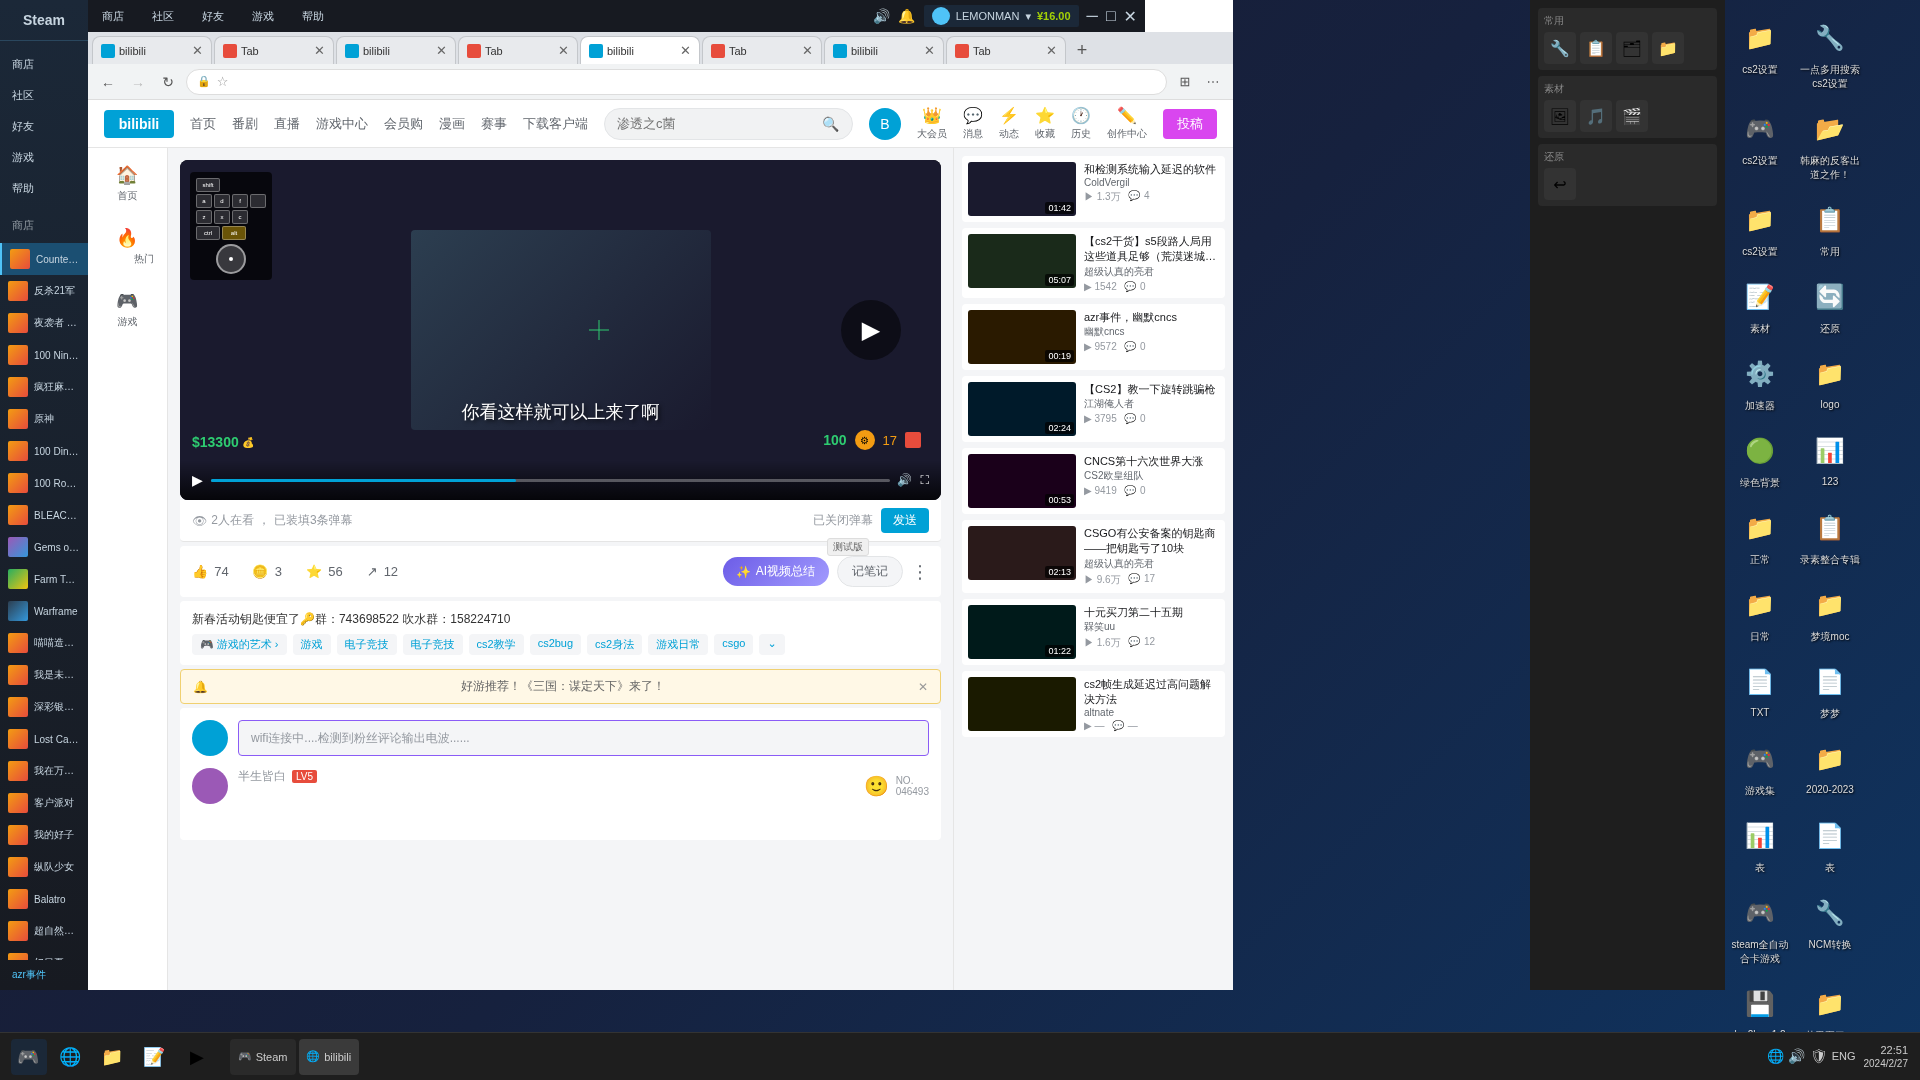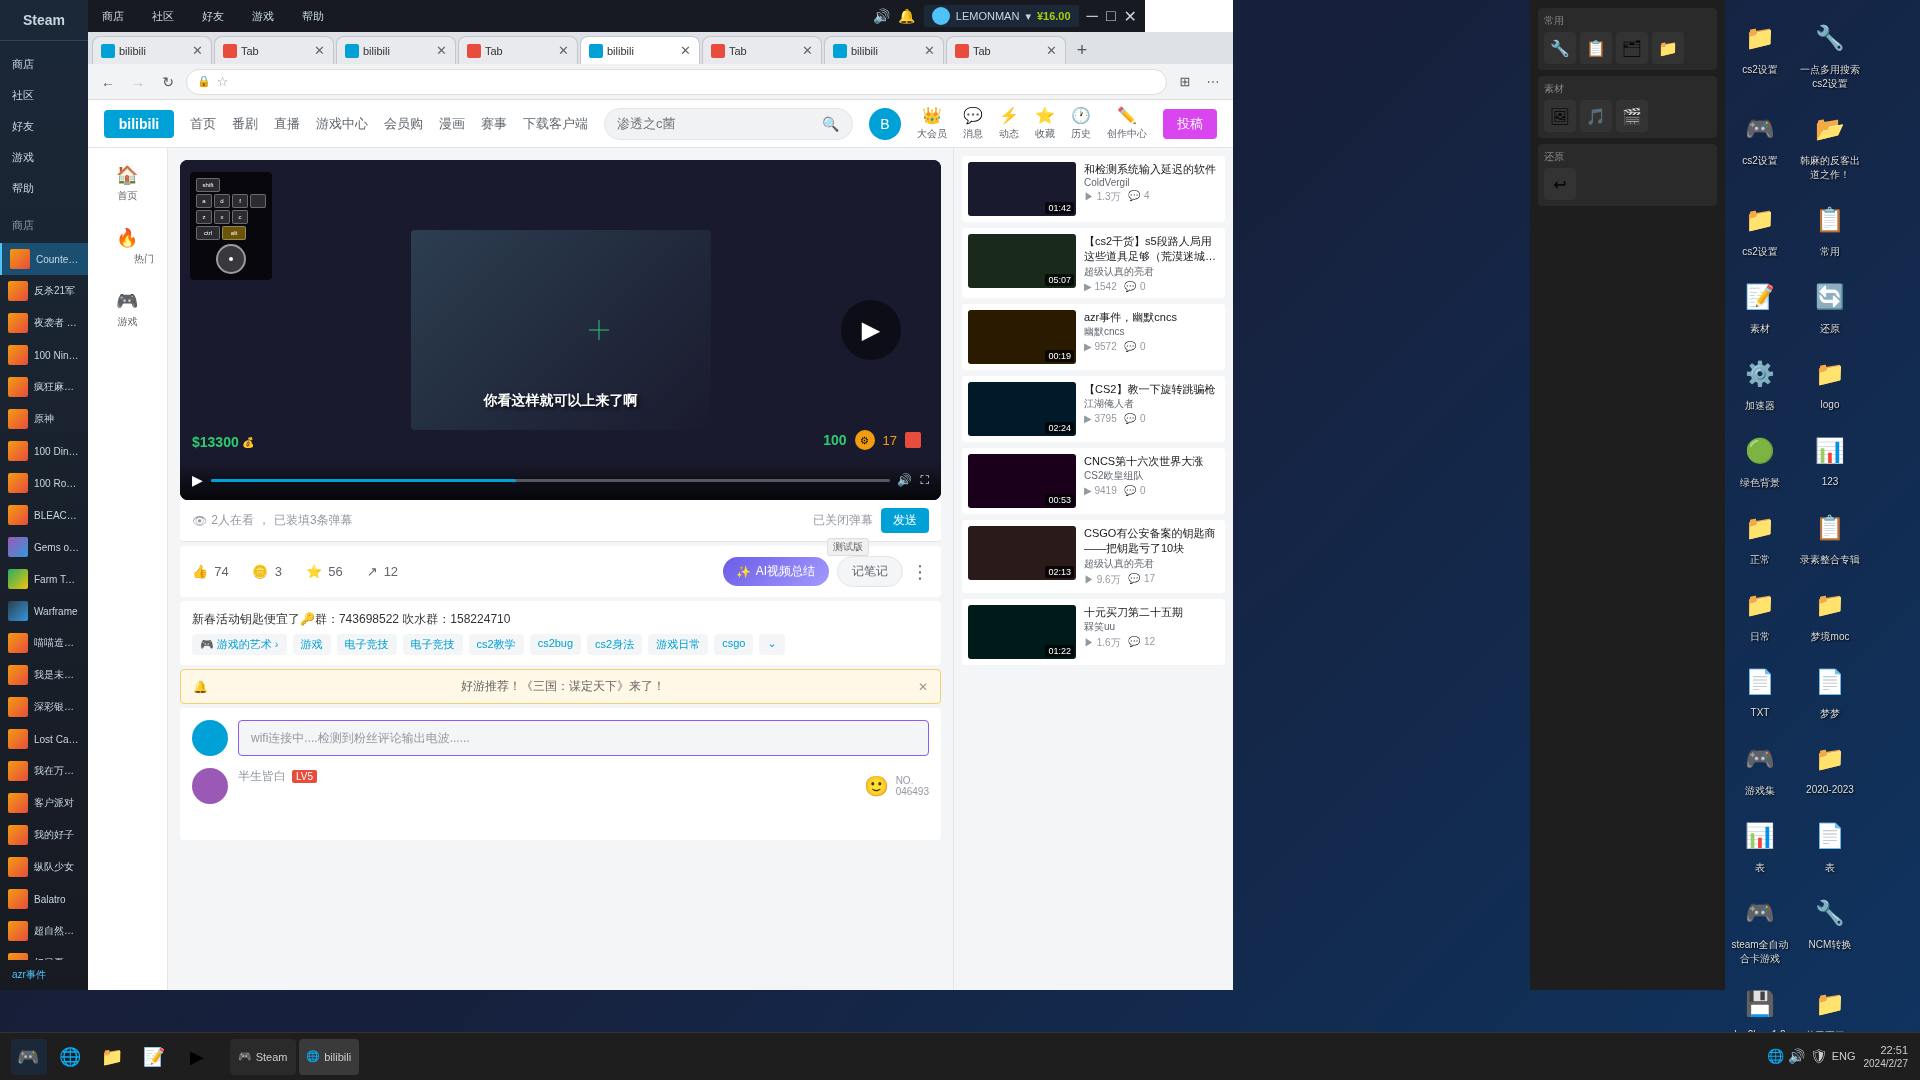--- a/index.html
+++ b/index.html
@@ -584,26 +584,26 @@
       font-weight: bold;
     }
 
     .hud-ammo {
       color: #f39c12;
       font-size: 13px;
     }
 
     .video-title-overlay {
       position: absolute;
-      bottom: 90px;
+      bottom: 76px;
       left: 50%;
       transform: translateX(-50%);
       color: #fff;
-      font-size: 14px;
-      font-weight: bold;
+      font-size: 18px;
+      font-weight: normal;
       text-shadow: 2px 2px 4px rgba(0,0,0,0.8);
       white-space: nowrap;
     }
 
     .play-btn-overlay {
       position: absolute;
       top: 50%;
       right: 40px;
       transform: translateY(-50%);
       width: 60px;
@@ -1577,20 +1577,31 @@
                 </div>
                 <div class="rec-info">
                   <div class="rec-title">十元买刀第二十五期</div>
                   <div class="rec-author">槑笑uu</div>
                   <div class="rec-stats">
                     <span>▶ 1.6万</span>
                     <span>💬 12</span>
                   </div>
                 </div>
               </div>
+              <div class="rec-video-item">
+                <div class="rec-thumbnail" style="background: rgb(26, 26, 0);"></div>
+                <div class="rec-info">
+                  <div class="rec-title">cs2帧生成延迟过高问题解决方法</div>
+                  <div class="rec-author">altnate</div>
+                  <div class="rec-stats">
+                    <span>▶ —</span>
+                    <span>💬 —</span>
+                  </div>
+                </div>
+              </div>
             </div>
         </div>
       </div>
     </div>
   </div>
 
   <div class="desktop-shortcuts">
     <div id="desktop-shortcuts-container" style="display:flex;flex-wrap:wrap;width:195px;padding-top:8px;">
         <div class="shortcut-item">
           <div class="shortcut-icon">📁</div>

